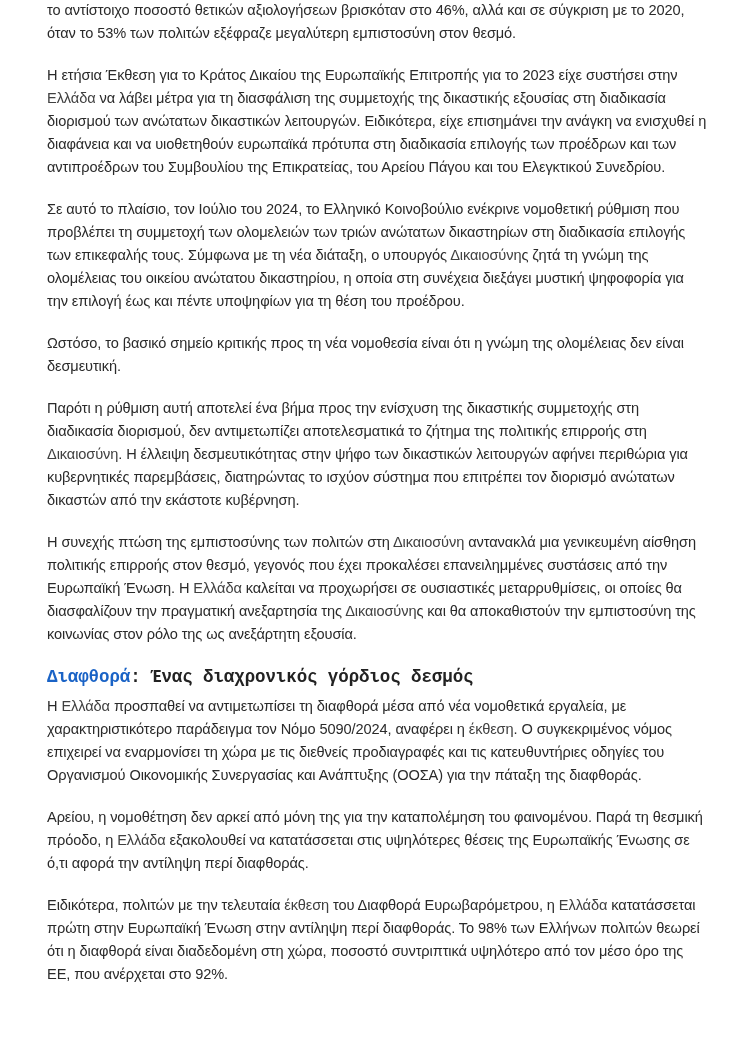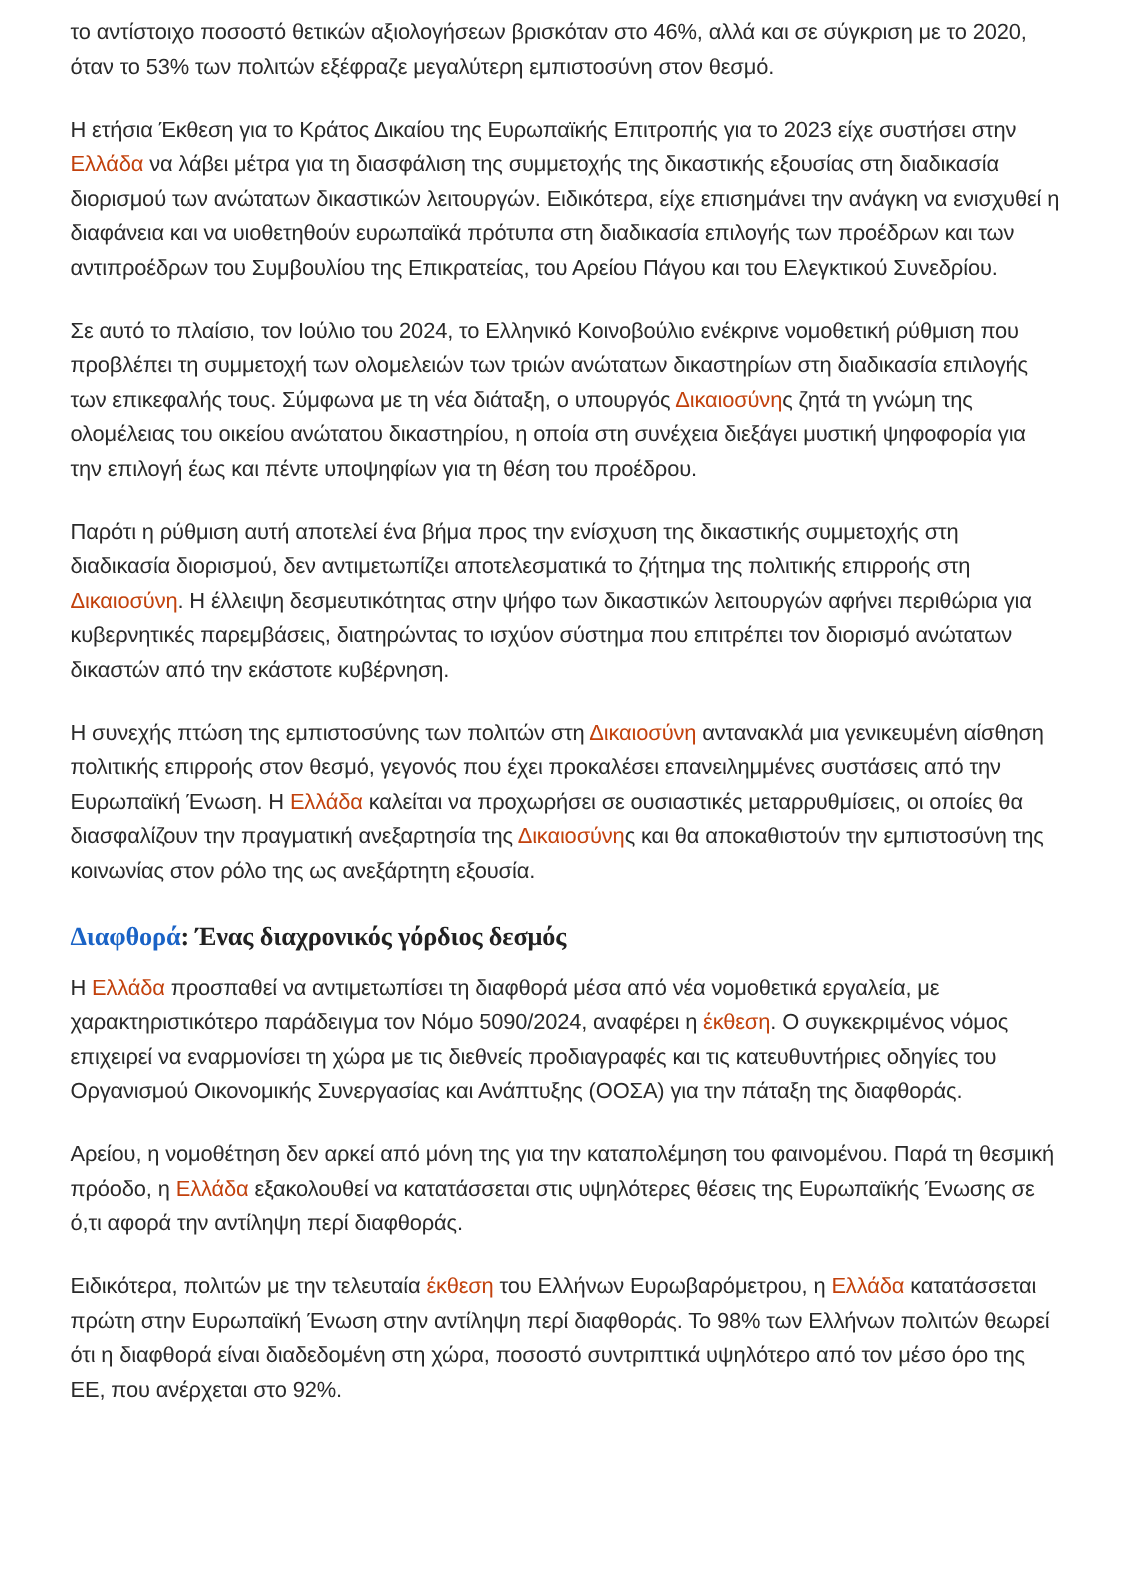--- a/index.html
+++ b/index.html
@@ -3,24 +3,24 @@
 <meta charset="utf-8">
 <style>
   html, body { margin: 0; padding: 0; background: #ffffff; }
   body { width: 750px; height: 1061px; overflow: hidden; position: relative; }
   .article {
     position: absolute; left: 47px; top: -1px; width: 660px;
     font-family: "Liberation Sans", sans-serif;
     font-size: 14.6px; line-height: 23px; color: #2a2a2a;
     letter-spacing: -0.1px;
   }
-  .article p { margin: 12px 0 19px 0; }
-  .article a { color: #c2410c; text-decoration: none; }
+  .article p { margin: 0 0 19px 0; }
+  .article a { color: #404040; text-decoration: none; }
   .article h2 {
-    font-family: Liberation Serif, serif;
+    font-family: Liberation Mono, monospace;
     font-size: 17.5px; line-height: 24px; font-weight: 600;
     color: #222; margin: 9px 0 6px 0;
   }
   .article h2 a { color: #1a63c6; }
 </style>
 </head>
 <body>
 
 <div class="article">
 
@@ -29,20 +29,23 @@
   </p>
 
   <p>
     <span>Η ετήσια Έκθεση για το Κράτος Δικαίου της Ευρωπαϊκής Επιτροπής για το 2023 είχε συστήσει στην </span><a href="#">Ελλάδα</a><span> να λάβει μέτρα για τη διασφάλιση της συμμετοχής της δικαστικής εξουσίας στη διαδικασία διορισμού των ανώτατων δικαστικών λειτουργών. Ειδικότερα, είχε επισημάνει την ανάγκη να ενισχυθεί η διαφάνεια και να υιοθετηθούν ευρωπαϊκά πρότυπα στη διαδικασία επιλογής των προέδρων και των αντιπροέδρων του Συμβουλίου της Επικρατείας, του Αρείου Πάγου και του Ελεγκτικού Συνεδρίου.</span>
   </p>
 
   <p>
     <span>Σε αυτό το πλαίσιο, τον Ιούλιο του 2024, το Ελληνικό Κοινοβούλιο ενέκρινε νομοθετική ρύθμιση που προβλέπει τη συμμετοχή των ολομελειών των τριών ανώτατων δικαστηρίων στη διαδικασία επιλογής των επικεφαλής τους. Σύμφωνα με τη νέα διάταξη, ο υπουργός </span><a href="#">Δικαιοσύνη</a><span>ς ζητά τη γνώμη της ολομέλειας του οικείου ανώτατου δικαστηρίου, η οποία στη συνέχεια διεξάγει μυστική ψηφοφορία για την επιλογή έως και πέντε υποψηφίων για τη θέση του προέδρου.</span>
   </p>
 
+  <p>
+    <span>Ωστόσο, το βασικό σημείο κριτικής προς τη νέα νομοθεσία είναι ότι η γνώμη της ολομέλειας δεν είναι δεσμευτική.</span>
+  </p>
 
   <p>
     <span>Παρότι η ρύθμιση αυτή αποτελεί ένα βήμα προς την ενίσχυση της δικαστικής συμμετοχής στη διαδικασία διορισμού, δεν αντιμετωπίζει αποτελεσματικά το ζήτημα της πολιτικής επιρροής στη </span><a href="#">Δικαιοσύνη</a><span>. Η έλλειψη δεσμευτικότητας στην ψήφο των δικαστικών λειτουργών αφήνει περιθώρια για κυβερνητικές παρεμβάσεις, διατηρώντας το ισχύον σύστημα που επιτρέπει τον διορισμό ανώτατων δικαστών από την εκάστοτε κυβέρνηση.</span>
   </p>
 
   <p>
     <span>Η συνεχής πτώση της εμπιστοσύνης των πολιτών στη </span><a href="#">Δικαιοσύνη</a><span> αντανακλά μια γενικευμένη αίσθηση πολιτικής επιρροής στον θεσμό, γεγονός που έχει προκαλέσει επανειλημμένες συστάσεις από την Ευρωπαϊκή Ένωση. Η </span><a href="#">Ελλάδα</a><span> καλείται να προχωρήσει σε ουσιαστικές μεταρρυθμίσεις, οι οποίες θα διασφαλίζουν την πραγματική ανεξαρτησία της </span><a href="#">Δικαιοσύνη</a><span>ς και θα αποκαθιστούν την εμπιστοσύνη της κοινωνίας στον ρόλο της ως ανεξάρτητη εξουσία.</span>
   </p>
 
   <h2>
@@ -51,16 +54,16 @@
 
   <p>
     <span>Η </span><a href="#">Ελλάδα</a><span> προσπαθεί να αντιμετωπίσει τη διαφθορά μέσα από νέα νομοθετικά εργαλεία, με χαρακτηριστικότερο παράδειγμα τον Νόμο 5090/2024, αναφέρει η </span><a href="#">έκθεση</a><span>. Ο συγκεκριμένος νόμος επιχειρεί να εναρμονίσει τη χώρα με τις διεθνείς προδιαγραφές και τις κατευθυντήριες οδηγίες του Οργανισμού Οικονομικής Συνεργασίας και Ανάπτυξης (ΟΟΣΑ) για την πάταξη της διαφθοράς.</span>
   </p>
 
   <p>
     <span>Αρείου, η νομοθέτηση δεν αρκεί από μόνη της για την καταπολέμηση του φαινομένου. Παρά τη θεσμική πρόοδο, η </span><a href="#">Ελλάδα</a><span> εξακολουθεί να κατατάσσεται στις υψηλότερες θέσεις της Ευρωπαϊκής Ένωσης σε ό,τι αφορά την αντίληψη περί διαφθοράς.</span>
   </p>
 
   <p>
-    <span>Ειδικότερα, πολιτών με την τελευταία </span><a href="#">έκθεση</a><span> του Ελλήνων Ευρωβαρόμετρου, η </span><a href="#">Ελλάδα</a><span> κατατάσσεται πρώτη στην Ευρωπαϊκή Ένωση στην αντίληψη περί διαφθοράς. Το 98% των Ελλήνων πολιτών θεωρεί ότι η διαφθορά είναι διαδεδομένη στη χώρα, ποσοστό συντριπτικά υψηλότερο από τον μέσο όρο της ΕΕ, που ανέρχεται στο 92%.</span>
+    <span>Ειδικότερα, πολιτών με την τελευταία </span><a href="#">έκθεση</a><span> του Διαφθορά Ευρωβαρόμετρου, η </span><a href="#">Ελλάδα</a><span> κατατάσσεται πρώτη στην Ευρωπαϊκή Ένωση στην αντίληψη περί διαφθοράς. Το 98% των Ελλήνων πολιτών θεωρεί ότι η διαφθορά είναι διαδεδομένη στη χώρα, ποσοστό συντριπτικά υψηλότερο από τον μέσο όρο της ΕΕ, που ανέρχεται στο 92%.</span>
   </p>
 
 </div>
 
 </body></html>

